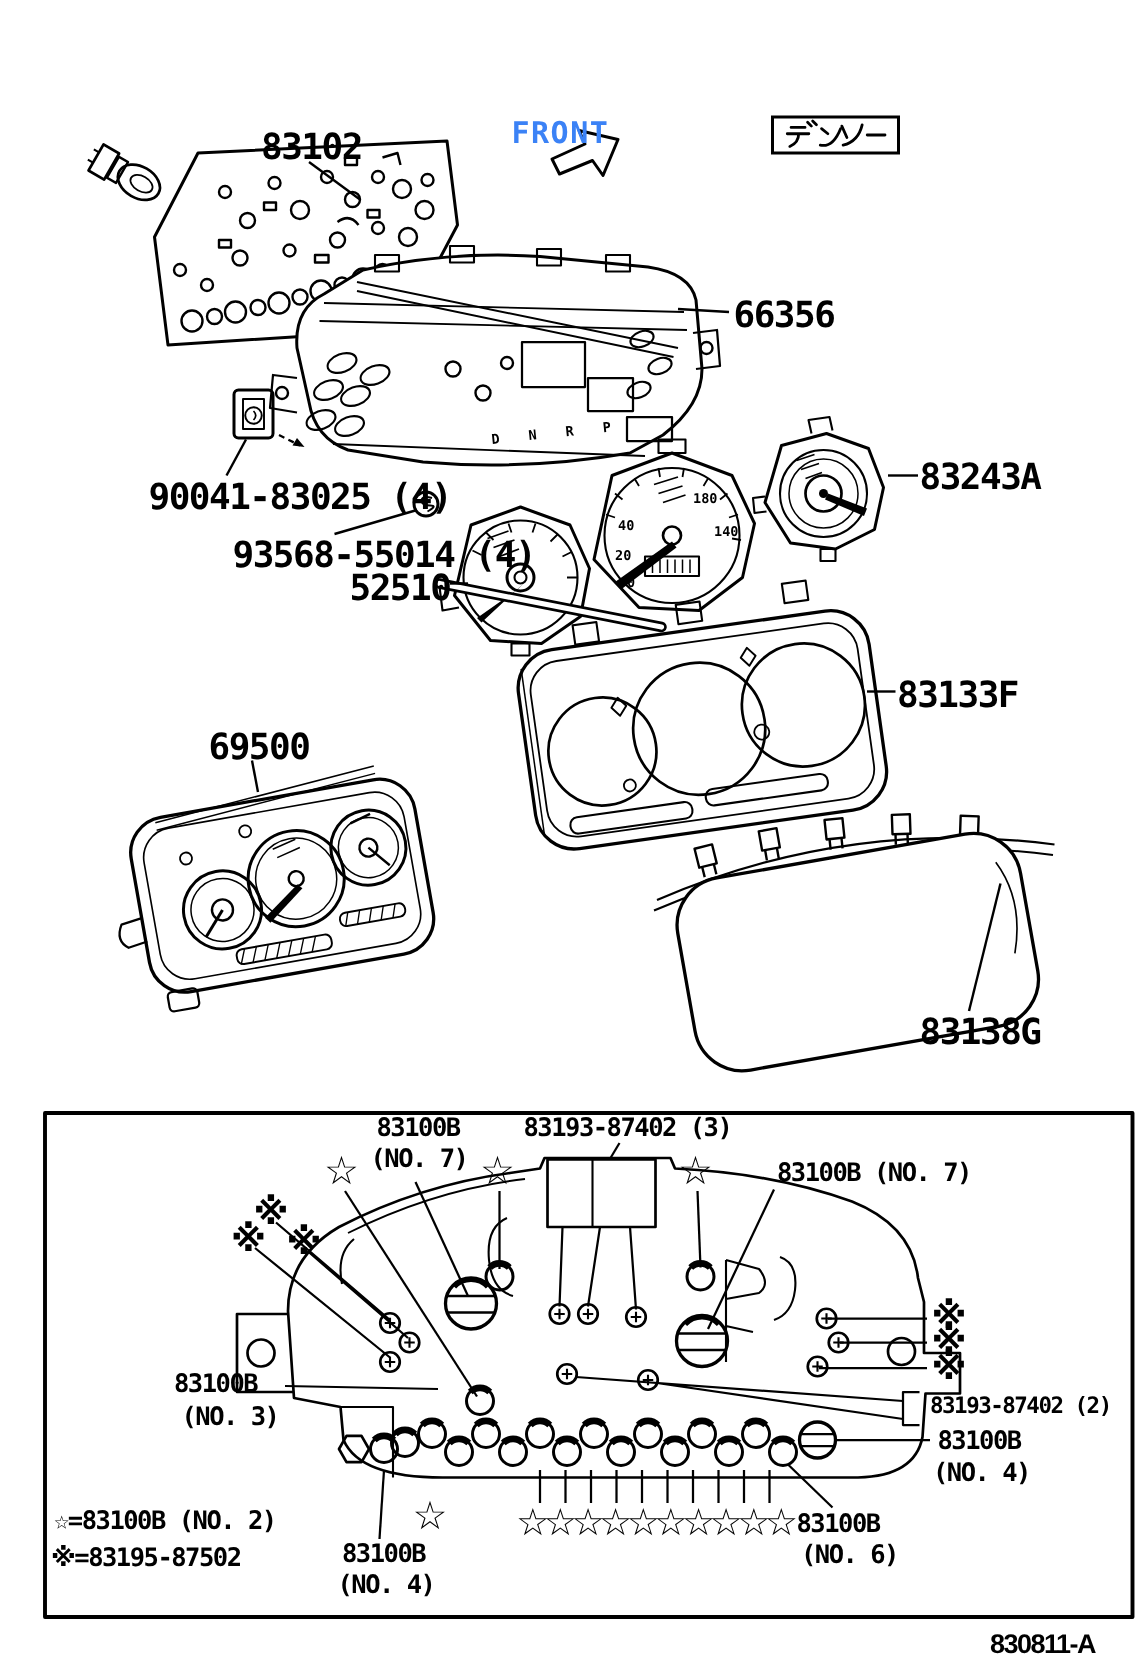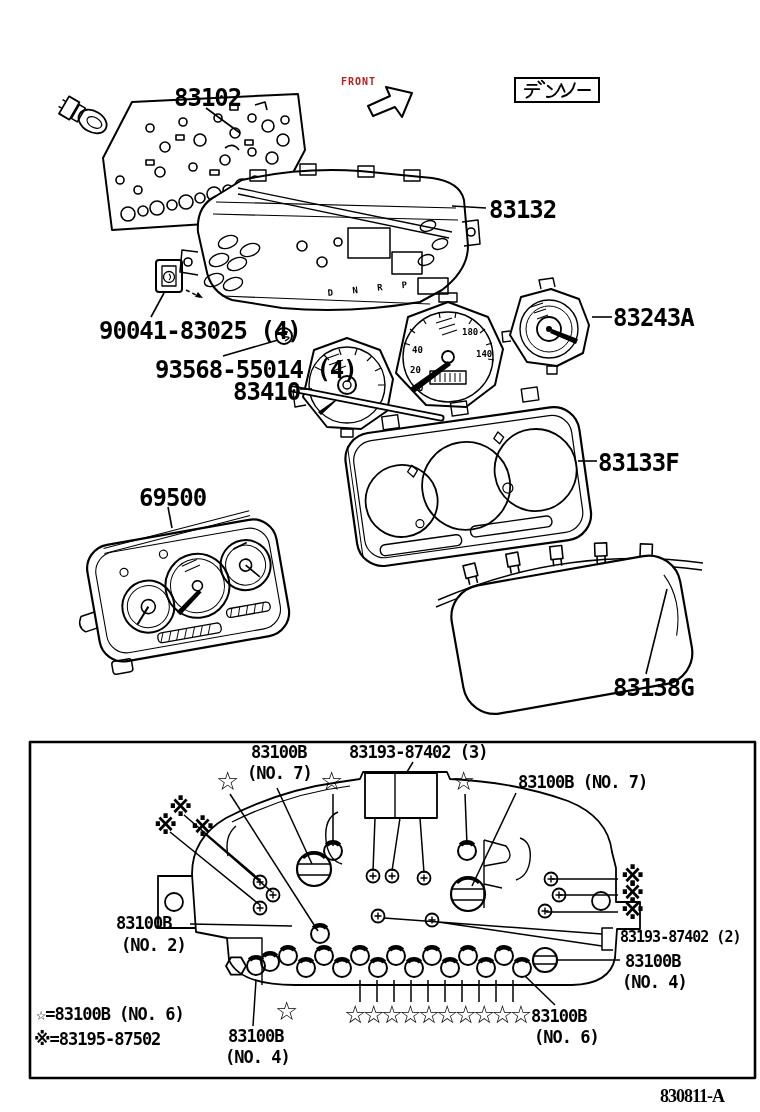--- a/index.html
+++ b/index.html
@@ -9,27 +9,27 @@
   .plabel { position:absolute; font-weight:bold; font-size:17px; letter-spacing:-1px;
             white-space:nowrap; line-height:1.05; color:#000;
             font-family:"DejaVu Sans Mono","DejaVu Sans",monospace; }
   .plabel.up { font-size:24px; }
   .plabel.sm { font-size:15px;text-align:right; }
   .sym { position:absolute; font-weight:bold; font-size:24px; line-height:1;
          font-family:"DejaVu Sans","DejaVu Sans Mono",sans-serif; color:#000; }
   .sym.star { font-size:26px; }
   .starrow { position:absolute; font-weight:bold; font-size:25px; letter-spacing:-4px;
              line-height:1; font-family:"DejaVu Sans",sans-serif; color:#000; }
-  .frontlbl { position:absolute; font-weight:bold; font-size:10px; letter-spacing:1px;
-              font-family:"DejaVu Sans Mono","DejaVu Sans",monospace; color:#b91c1c; }
+  .frontlbl { position:absolute; font-weight:bold; font-size:20px; letter-spacing:1px;
+              font-family:"DejaVu Sans Mono","DejaVu Sans",monospace; color:#3b82f6; }
   .densobox { position:absolute; left:514px; top:77px; width:86px; height:26px;
               border:2px solid #000; box-sizing:border-box; }
   .vhidden { position:absolute; width:1px; height:1px; overflow:hidden; clip:rect(0 0 0 0); }
   .docnum { position:absolute; left:660px; top:1086px; font-weight:bold; font-size:18px;
-            letter-spacing:-1px; font-family:Liberation Serif, serif; color:#000; }
+            letter-spacing:-1px; font-family:Liberation Sans, sans-serif; color:#000; }
   .dialnum { font:bold 9px "DejaVu Sans Mono",monospace; fill:#000; stroke:none; }
   .geartxt { font:bold 9px "DejaVu Sans Mono",monospace; letter-spacing:7px; fill:#000; stroke:none; }
 </style>
 </head>
 <body>
 
 <div id="stage">
 
 <svg id="art" width="760" height="1112" viewBox="0 0 760 1112">
 <defs>
@@ -367,53 +367,53 @@
     <g stroke="#000" stroke-width="2.2" fill="none" stroke-linecap="round">
       <path d="M8,7 h11 M5,12 h17 M14,12 q0,7 -7,10"></path>
       <path d="M21,3 l3,3 M25,2 l3,3"></path>
       <path d="M32,8 l5,4 M31,21 q10,2 16,-13"></path>
       <path d="M48,6 l4,9 M64,5 q-3,13 -15,16"></path>
       <path d="M68,13 h14"></path>
     </g>
   </svg>
 </div>
 
-<div class="plabel up" style="left:489px;top:198px">83132</div>
+<div class="plabel up" style="left:489px;top:198px">66356</div>
 <div class="plabel up" style="left:99px;top:319px">90041-83025 (4)</div>
 <div class="plabel up" style="left:155px;top:358px">93568-55014 (4)</div>
-<div class="plabel up" style="left:233px;top:380px">83410</div>
+<div class="plabel up" style="left:233px;top:380px">52510</div>
 <div class="plabel up" style="left:613px;top:306px">83243A</div>
 <div class="plabel up" style="left:598px;top:451px">83133F</div>
 <div class="plabel up" style="left:139px;top:486px">69500</div>
 <div class="plabel up" style="left:613px;top:676px">83138G</div>
 
 <div class="plabel" style="left:251px;top:744px">83100B</div>
 <div class="plabel" style="left:247px;top:765px">(NO. 7)</div>
 <div class="sym star" style="left:216px;top:768px">☆</div>
 <div class="sym star" style="left:320px;top:768px">☆</div>
 <div class="plabel" style="left:349px;top:744px">83193-87402 (3)</div>
 <div class="sym star" style="left:452px;top:768px">☆</div>
 <div class="plabel" style="left:518px;top:774px">83100B (NO. 7)</div>
 
 <div class="sym" style="left:154px;top:814px">※</div>
 <div class="sym" style="left:169px;top:796px">※</div>
 <div class="sym" style="left:191px;top:816px">※</div>
 
 <div class="plabel" style="left:116px;top:915px">83100B</div>
-<div class="plabel" style="left:121px;top:937px">(NO. 2)</div>
+<div class="plabel" style="left:121px;top:937px">(NO. 3)</div>
 
 <div class="sym" style="left:621px;top:865px">※</div>
 <div class="sym" style="left:621px;top:882px">※</div>
 <div class="sym" style="left:621px;top:899px">※</div>
 
 <div class="plabel sm" style="left:620px;top:930px">83193-87402 (2)</div>
 <div class="plabel" style="left:625px;top:953px">83100B</div>
 <div class="plabel" style="left:622px;top:974px">(NO. 4)</div>
 
-<div class="plabel" style="left:36px;top:1006px">☆=83100B (NO. 6)</div>
+<div class="plabel" style="left:36px;top:1006px">☆=83100B (NO. 2)</div>
 <div class="plabel" style="left:34px;top:1031px">※=83195-87502</div>
 
 <div class="sym star" style="left:275px;top:998px">☆</div>
 <div class="plabel" style="left:228px;top:1028px">83100B</div>
 <div class="plabel" style="left:225px;top:1049px">(NO. 4)</div>
 
 <div class="starrow" style="left:344px;top:1002px">☆☆☆☆☆☆☆☆☆☆</div>
 
 <div class="plabel" style="left:531px;top:1008px">83100B</div>
 <div class="plabel" style="left:534px;top:1029px">(NO. 6)</div>

